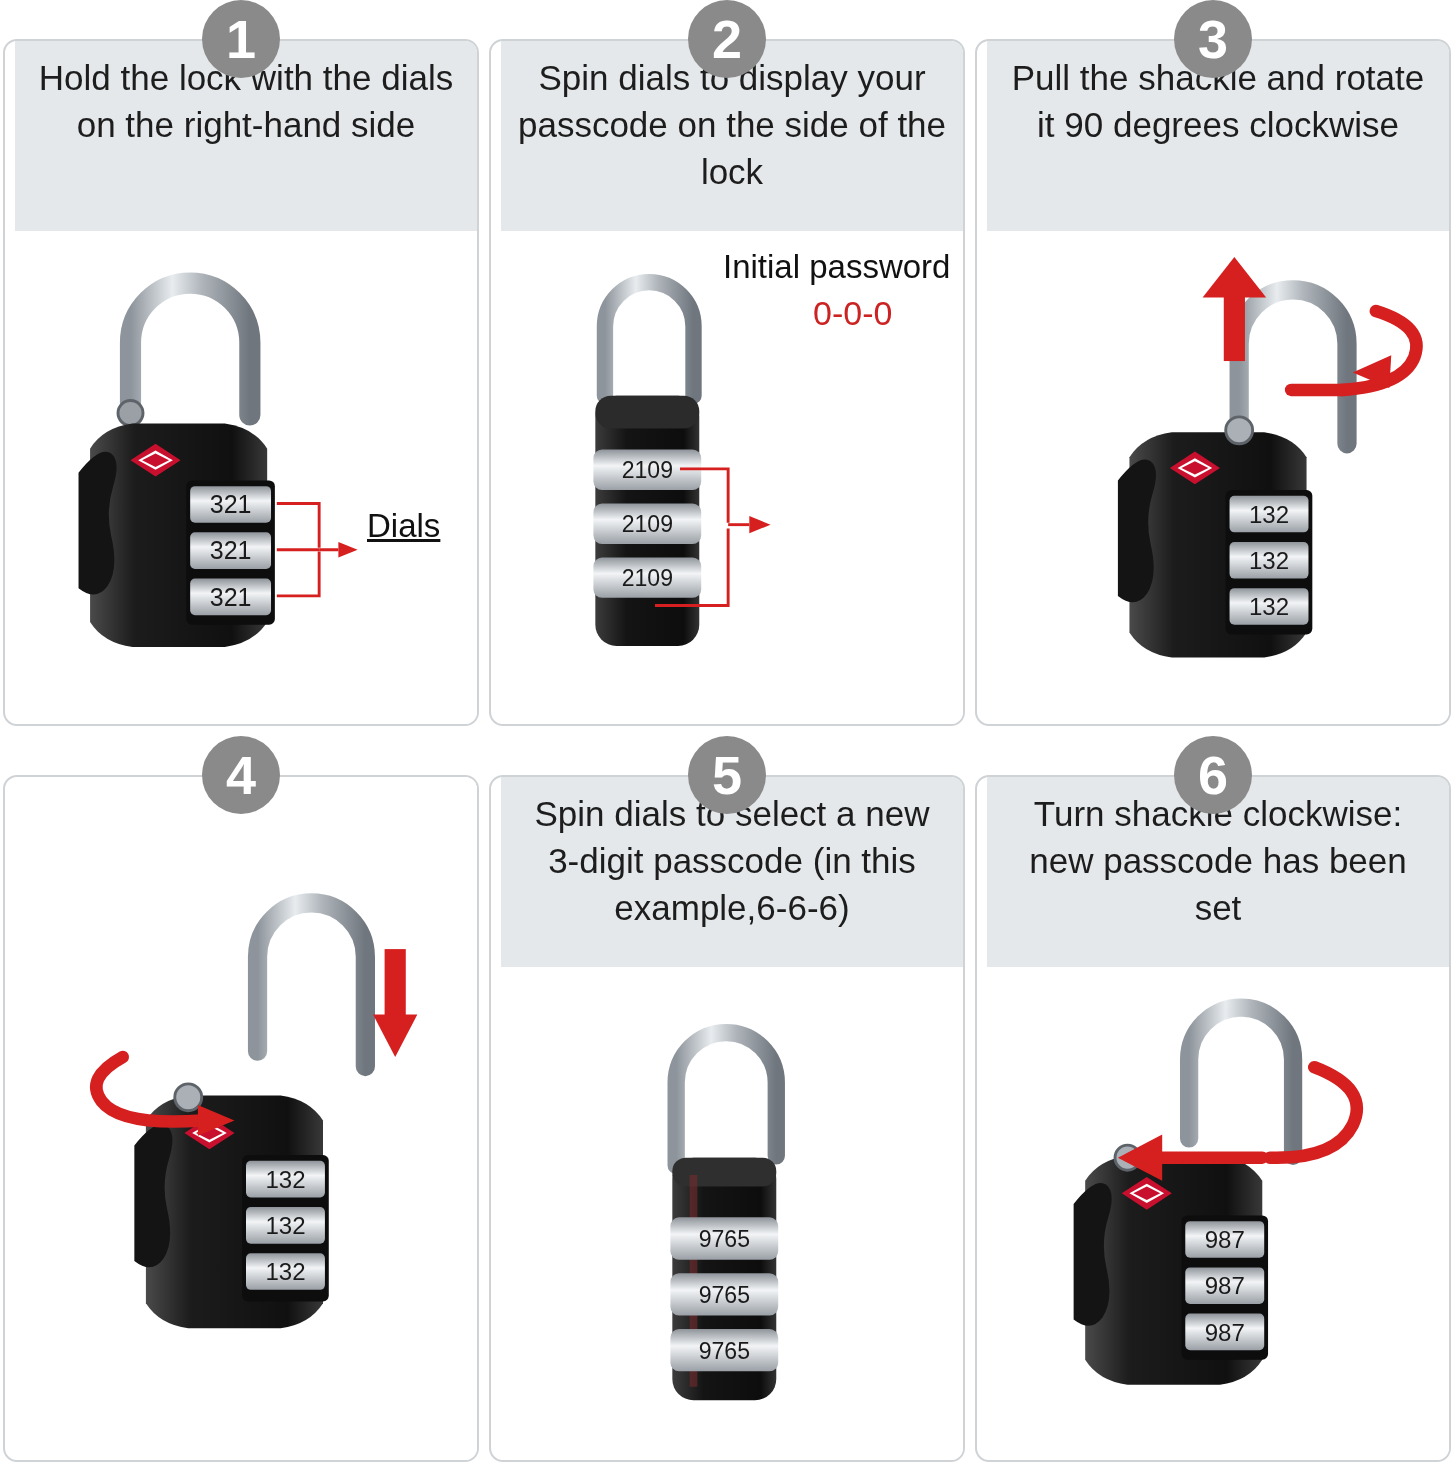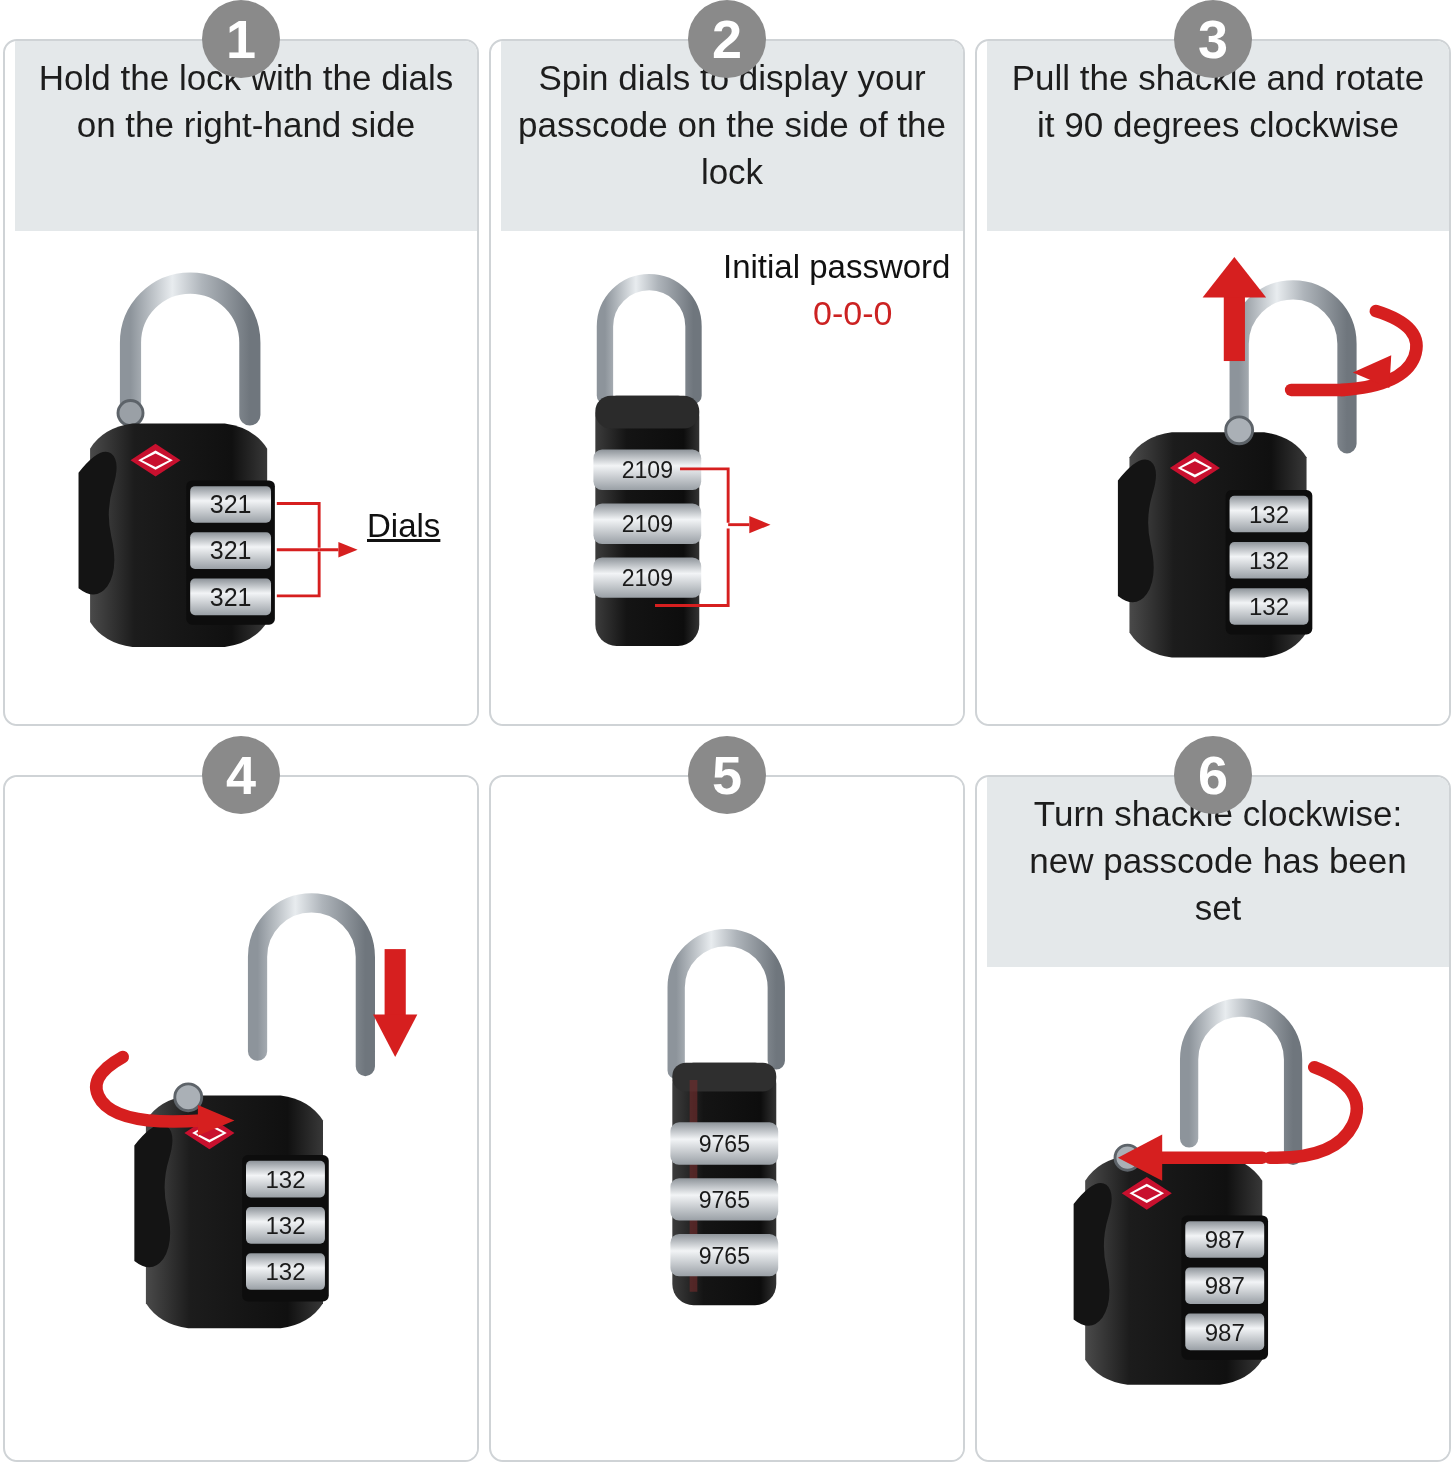--- a/index.html
+++ b/index.html
@@ -336,20 +336,21 @@
           </svg>
         </div>
       </div>
     </div>
 
     <div class="cell">
       <div class="badge-wrap">
         <div class="badge">5</div>
       </div>
       <div class="panel">
+        <div class="caption tall">Spin dials to select a new 3-digit passcode (in this example,6-6-6)</div>
         <div class="art">
           <svg viewBox="0 0 480 420" preserveAspectRatio="xMidYMid meet">
             <defs>
               <linearGradient id="sh5" x1="0" y1="0" x2="1" y2="0">
                 <stop offset="0" stop-color="#8d949b"></stop>
                   <stop offset="0.35" stop-color="#e8ecef"></stop>
                 <stop offset="0.6" stop-color="#aeb4ba"></stop>
                   <stop offset="1" stop-color="#6f767d"></stop>
               </linearGradient>
               <linearGradient id="bd5" x1="0" y1="0" x2="1" y2="0">

